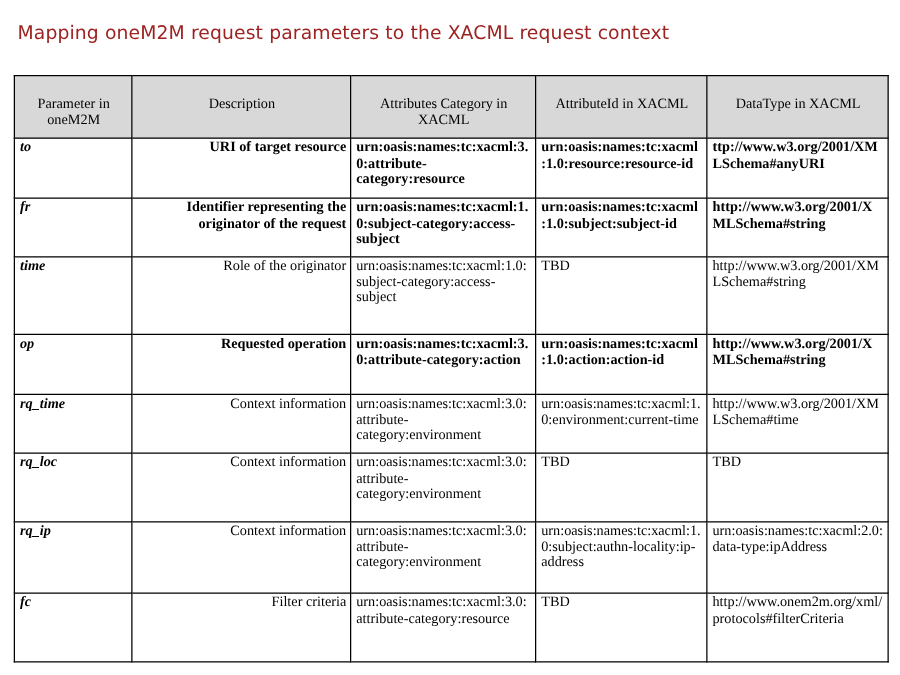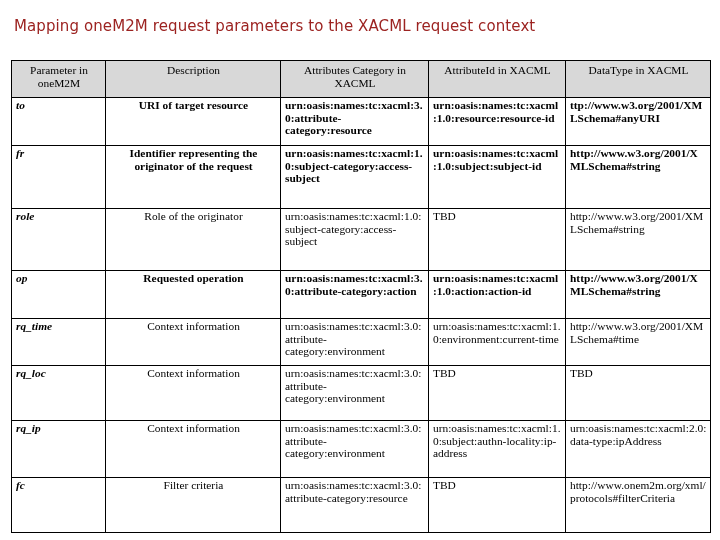--- a/index.html
+++ b/index.html
@@ -66,21 +66,21 @@
     word-wrap: break-word;
     overflow-wrap: break-word;
   }
 
   table.map-table thead th {
     background: #d8d8d8;
     text-align: center;
     font-weight: 400;
     vertical-align: top;
     height: 32px;
-    padding-top: 3px;
+    padding-top: 16px;
   }
 
   td.param {
     text-align: left;
     font-style: italic;
     font-weight: bold;
     padding-top: 2px;
   }
 
   
@@ -91,25 +91,25 @@
     font-weight: bold;
   }
 
   tr.normal td.desc,
   tr.normal td.cat,
   tr.normal td.attrid,
   tr.normal td.dtype {
     font-weight: normal;
   }
 
-  td.desc { text-align: center; }
+  td.desc { text-align: right; }
   td.cat, td.attrid, td.dtype { text-align: left; font-family: Liberation Serif, serif; }
 
   .r-h1 { height: 48px; }
-  .r-h2 { height: 63px; }
+  .r-h2 { height: 47px; }
   .r-h3 { height: 62px; }
   .r-h4 { height: 48px; }
   .r-h5 { height: 47px; }
   .r-h6 { height: 55px; }
   .r-h7 { height: 57px; }
   .r-h8 { height: 55px; }
 </style>
 </head>
 <body>
 
@@ -147,21 +147,21 @@
 
         <tr class="bold r-h2">
           <td class="param">fr</td>
           <td class="desc">Identifier representing the originator of the request</td>
           <td class="cat">urn:oasis:names:tc:xacml:1.0:subject-category:access-subject</td>
           <td class="attrid">urn:oasis:names:tc:xacml:1.0:subject:subject-id</td>
           <td class="dtype">http://www.w3.org/2001/XMLSchema#string</td>
         </tr>
 
         <tr class="normal r-h3">
-          <td class="param">role</td>
+          <td class="param">time</td>
           <td class="desc">Role of the originator</td>
           <td class="cat">urn:oasis:names:tc:xacml:1.0:subject-category:access-subject</td>
           <td class="attrid">TBD</td>
           <td class="dtype">http://www.w3.org/2001/XMLSchema#string</td>
         </tr>
 
         <tr class="bold r-h4">
           <td class="param">op</td>
           <td class="desc">Requested operation</td>
           <td class="cat">urn:oasis:names:tc:xacml:3.0:attribute-category:action</td>

